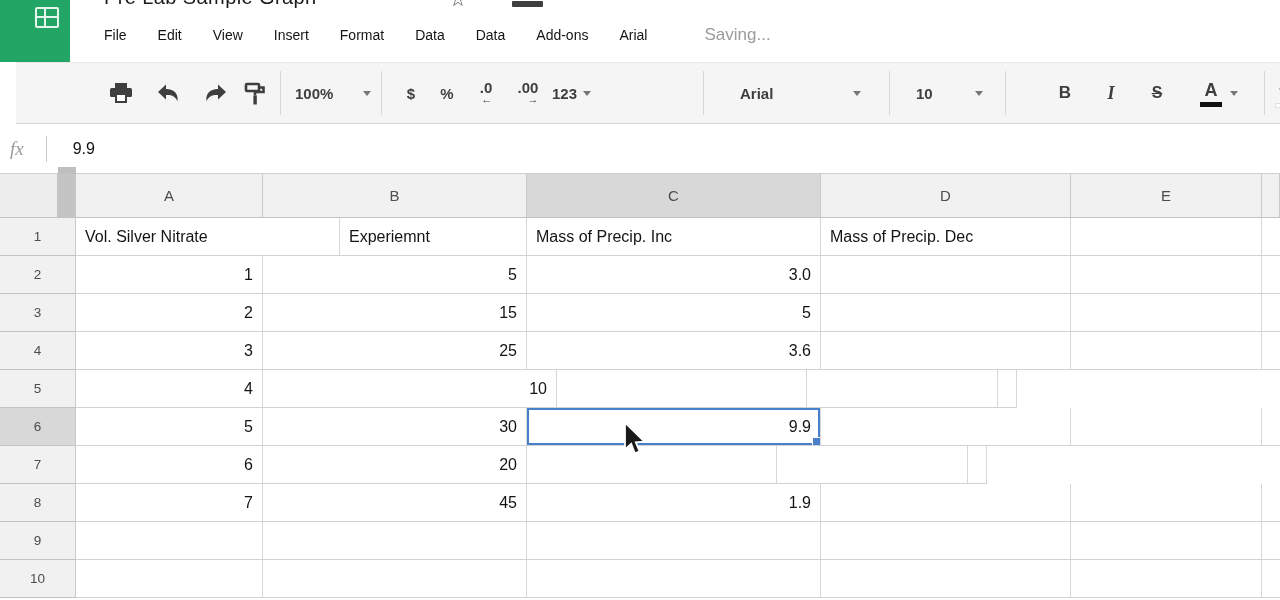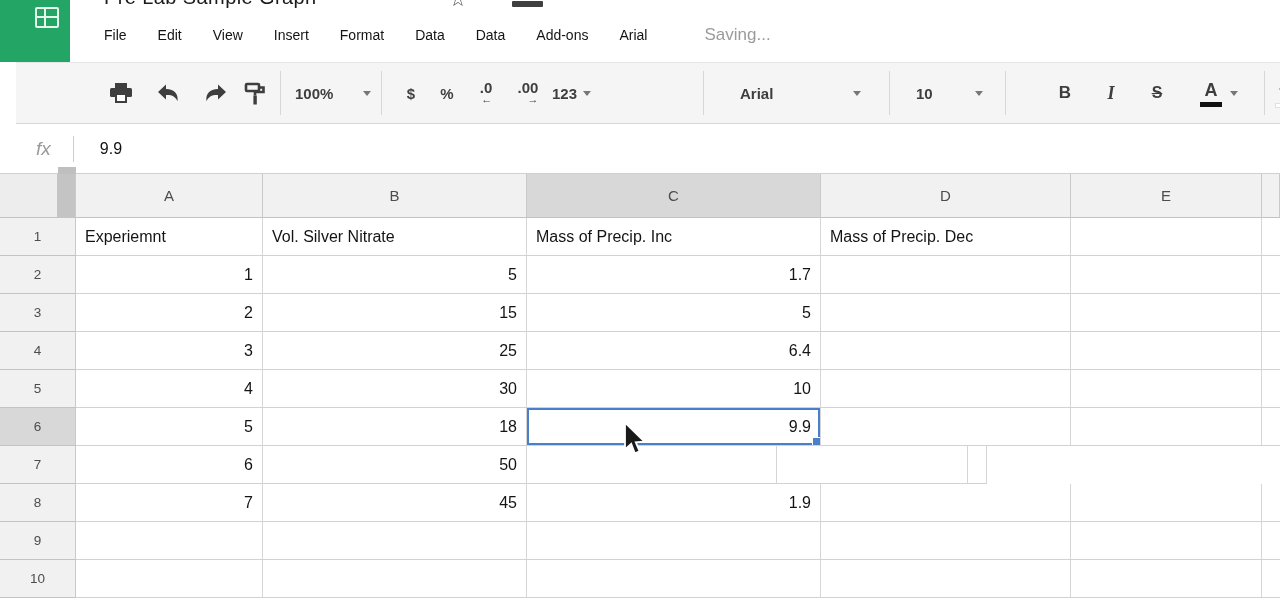--- a/index.html
+++ b/index.html
@@ -41,22 +41,22 @@
   .serif-i { font-family:"Liberation Serif","DejaVu Serif",serif; font-style:italic; font-size:18px; }
   .strike { text-decoration:line-through; }
   .a-color { display:flex; flex-direction:column; align-items:center; }
   .a-color .bar { width:22px; height:5px; background:#111; margin-top:1px; }
   .bucket-wrap { position:relative; width:22px; height:34px; overflow:hidden; }
   .bucket-wrap .bar { position:absolute; left:0; bottom:2px; width:24px; height:5px; background:#fff; border:1px solid #e0e0e0; }
 
   
   .formula-bar { position:absolute; left:0; top:124px; width:1280px; height:50px;
     background:#fff; border-bottom:1px solid #d0d0d0; display:flex; align-items:center; }
-  .fx { font-family:Liberation Sans, sans-serif; font-style:italic; font-size:19px;
-    color:#9a9a9a; margin-left:36px; }
+  .fx { font-family:Liberation Serif, serif; font-style:italic; font-size:19px;
+    color:#9a9a9a; margin-left:10px; }
   .fx-divider { width:1px; height:26px; background:#ccc; margin-left:22px; }
   .formula-value { font-size:16px; color:#111; margin-left:26px; }
   .corner-notch { position:absolute; left:58px; top:167px; width:18px; height:8px; background:#bfbfbf; }
 
   
   .grid { position:absolute; left:0; top:174px; width:1280px; }
   .grid-row { display:flex; height:38px; }
   .grid-row.header-row { height:44px; }
   .cell { box-sizing:border-box; border-right:1px solid #d6d6d6; border-bottom:1px solid #d2d2d2;
     overflow:hidden; white-space:nowrap; flex:0 0 auto; }
@@ -203,76 +203,75 @@
         </div>
         <div class="cell col-header" style="width: 187px;">A</div>
         <div class="cell col-header" style="width: 264px;">B</div>
         <div class="cell col-header hl" style="width: 294px;">C</div>
         <div class="cell col-header" style="width: 250px;">D</div>
         <div class="cell col-header" style="width: 191px;">E</div>
         <div class="cell col-header" style="width: 18px;"></div>
       </div>
       <div class="grid-row">
         <div class="cell row-header" style="width: 76px;">1</div>
+        <div class="cell data-cell" style="width: 264px;">Vol. Silver Nitrate</div>
         <div class="cell data-cell" style="width: 187px;">Experiemnt</div>
-        <div class="cell data-cell" style="width: 264px;">Vol. Silver Nitrate</div>
         <div class="cell data-cell" style="width: 294px; text-align: center;">Mass of Precip. Inc</div>
         <div class="cell data-cell" style="width: 250px;">Mass of Precip. Dec</div>
         <div class="cell data-cell" style="width: 191px;"></div>
         <div class="cell data-cell" style="width: 18px;"></div>
       </div>
       <div class="grid-row">
         <div class="cell row-header" style="width: 76px;">2</div>
         <div class="cell data-cell num" style="width: 187px;">1</div>
         <div class="cell data-cell num" style="width: 264px;">5</div>
-        <div class="cell data-cell num" style="width: 294px;">1.7</div>
+        <div class="cell data-cell num" style="width: 294px;">3.0</div>
         <div class="cell data-cell" style="width: 250px;"></div>
         <div class="cell data-cell" style="width: 191px;"></div>
         <div class="cell data-cell" style="width: 18px;"></div>
       </div>
       <div class="grid-row">
         <div class="cell row-header" style="width: 76px;">3</div>
         <div class="cell data-cell num" style="width: 187px;">2</div>
         <div class="cell data-cell num" style="width: 264px;">15</div>
         <div class="cell data-cell num" style="width: 294px;">5</div>
         <div class="cell data-cell" style="width: 250px;"></div>
         <div class="cell data-cell" style="width: 191px;"></div>
         <div class="cell data-cell" style="width: 18px;"></div>
       </div>
       <div class="grid-row">
         <div class="cell row-header" style="width: 76px;">4</div>
         <div class="cell data-cell num" style="width: 187px;">3</div>
         <div class="cell data-cell num" style="width: 264px;">25</div>
-        <div class="cell data-cell num" style="width: 294px;">6.4</div>
+        <div class="cell data-cell num" style="width: 294px;">3.6</div>
         <div class="cell data-cell" style="width: 250px;"></div>
         <div class="cell data-cell" style="width: 191px;"></div>
         <div class="cell data-cell" style="width: 18px;"></div>
       </div>
       <div class="grid-row">
         <div class="cell row-header" style="width: 76px;">5</div>
         <div class="cell data-cell num" style="width: 187px;">4</div>
-        <div class="cell data-cell num" style="width: 264px;">30</div>
         <div class="cell data-cell num" style="width: 294px;">10</div>
         <div class="cell data-cell" style="width: 250px;"></div>
         <div class="cell data-cell" style="width: 191px;"></div>
         <div class="cell data-cell" style="width: 18px;"></div>
       </div>
       <div class="grid-row">
         <div class="cell row-header hl" style="width: 76px;">6</div>
         <div class="cell data-cell num" style="width: 187px;">5</div>
-        <div class="cell data-cell num" style="width: 264px;">18</div>
+        <div class="cell data-cell num" style="width: 264px;">30</div>
         <div class="cell data-cell num selected" style="width: 294px;">9.9</div>
         <div class="cell data-cell" style="width: 250px;"></div>
         <div class="cell data-cell" style="width: 191px;"></div>
         <div class="cell data-cell" style="width: 18px;"></div>
       </div>
       <div class="grid-row">
         <div class="cell row-header" style="width: 76px;">7</div>
         <div class="cell data-cell num" style="width: 187px;">6</div>
-        <div class="cell data-cell num" style="width: 264px;">50</div>
+        <div class="cell data-cell num" style="width: 264px;">20</div>
         <div class="cell data-cell" style="width: 250px;"></div>
         <div class="cell data-cell" style="width: 191px;"></div>
         <div class="cell data-cell" style="width: 18px;"></div>
       </div>
       <div class="grid-row">
         <div class="cell row-header" style="width: 76px;">8</div>
         <div class="cell data-cell num" style="width: 187px;">7</div>
         <div class="cell data-cell num" style="width: 264px;">45</div>
         <div class="cell data-cell num" style="width: 294px;">1.9</div>
         <div class="cell data-cell" style="width: 250px;"></div>

